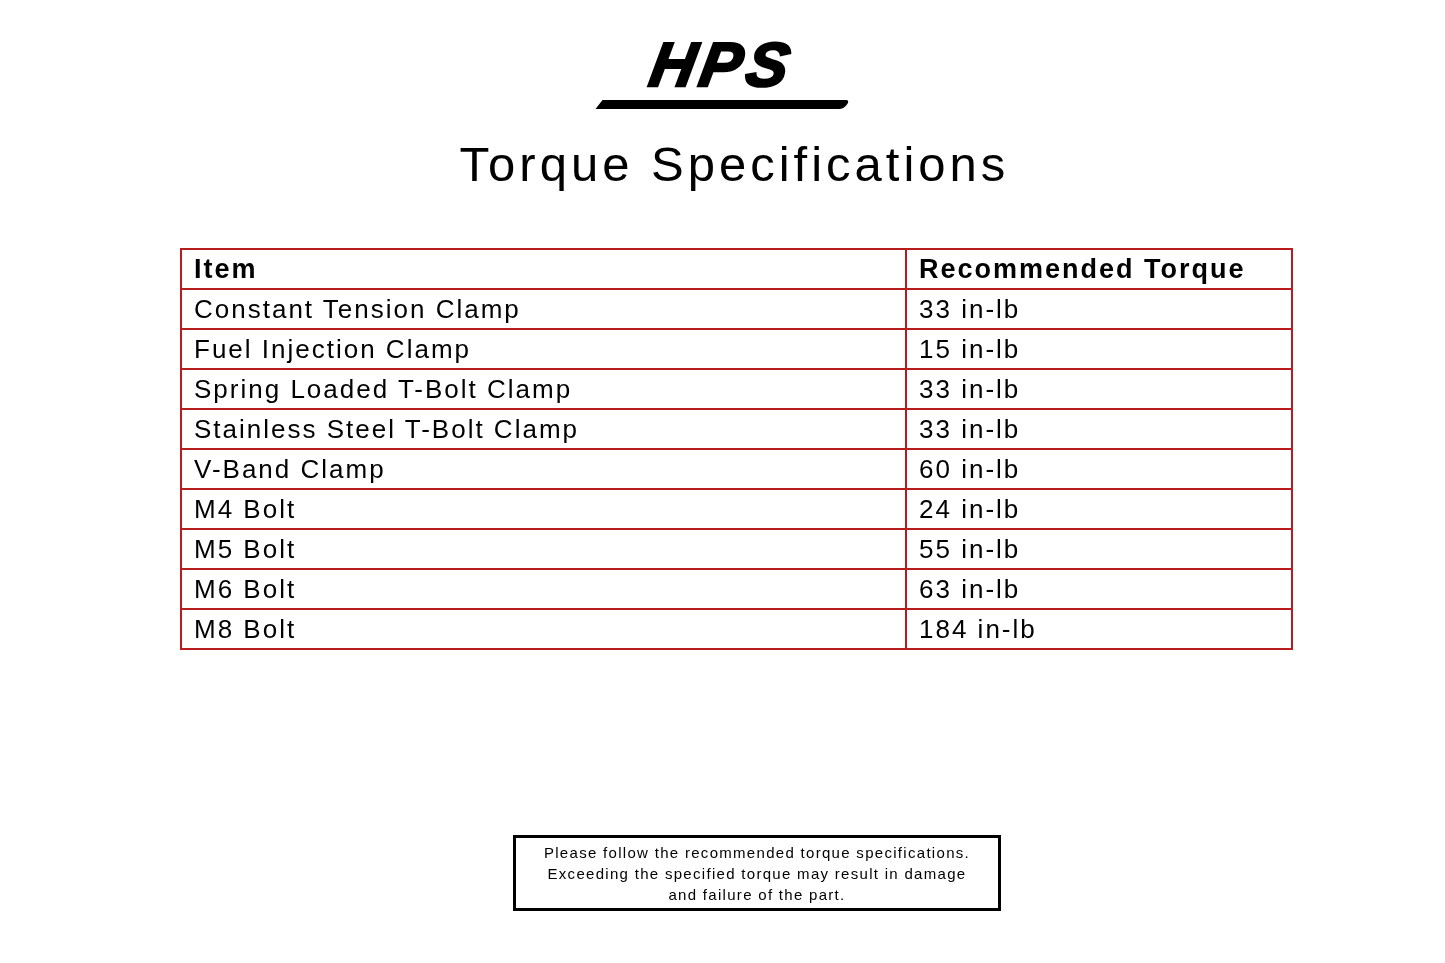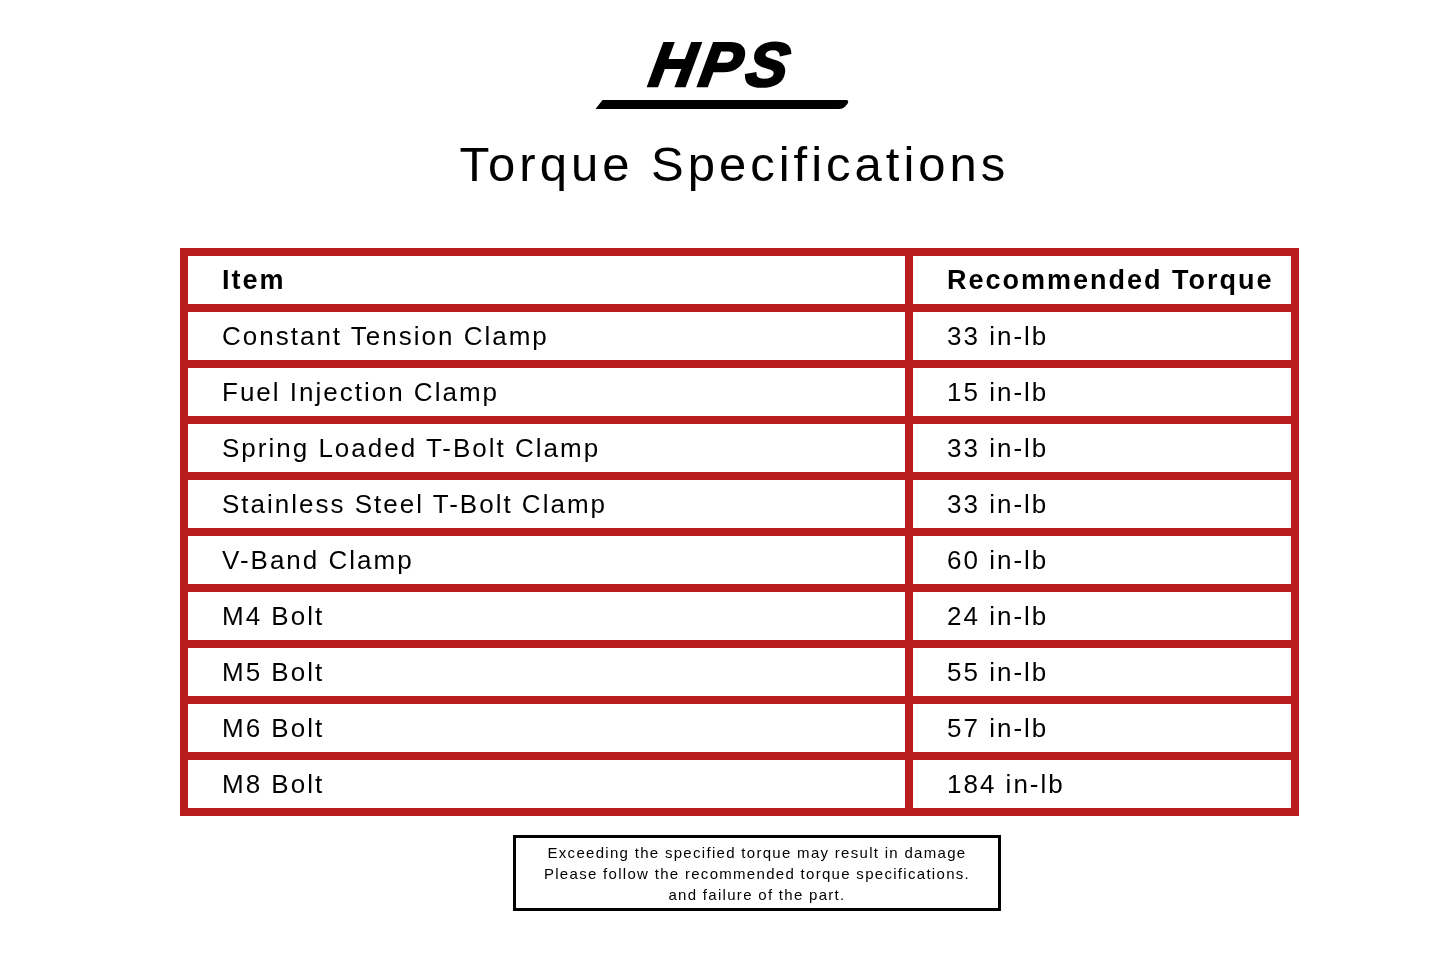--- a/index.html
+++ b/index.html
@@ -62,23 +62,23 @@
     left: 180px;
     top: 248px;
     width: 1111px;
     border-collapse: collapse;
     table-layout: fixed;
   }
   table.torque-table col.col-item   { width: 725px; }
   table.torque-table col.col-torque { width: 386px; }
   table.torque-table th,
   table.torque-table td {
-    border: 8px solid #b91c1c;
-    height: 56px;
-    padding: 0 8px 0 34px;
+    border: 2px solid #b91c1c;
+    height: 40px;
+    padding: 0 8px 0 12px;
     font-size: 26px;
     letter-spacing: 2px;
     text-align: left;
     vertical-align: middle;
     white-space: nowrap;
     overflow: hidden;
   }
   table.torque-table th {
     font-weight: 700;
     font-size: 27px;
@@ -150,26 +150,26 @@
     <tr>
       <td>M4 Bolt</td>
       <td>24 in-lb</td>
     </tr>
     <tr>
       <td>M5 Bolt</td>
       <td>55 in-lb</td>
     </tr>
     <tr>
       <td>M6 Bolt</td>
-      <td>57 in-lb</td>
+      <td>63 in-lb</td>
     </tr>
     <tr>
       <td>M8 Bolt</td>
       <td>184 in-lb</td>
     </tr>
   </tbody>
 </table>
 
 <div class="note-box">
+  <div class="note-line">Please follow the recommended torque specifications.</div>
   <div class="note-line">Exceeding the specified torque may result in damage</div>
-  <div class="note-line">Please follow the recommended torque specifications.</div>
   <div class="note-line">and failure of the part.</div>
 </div>
 
 </body></html>

